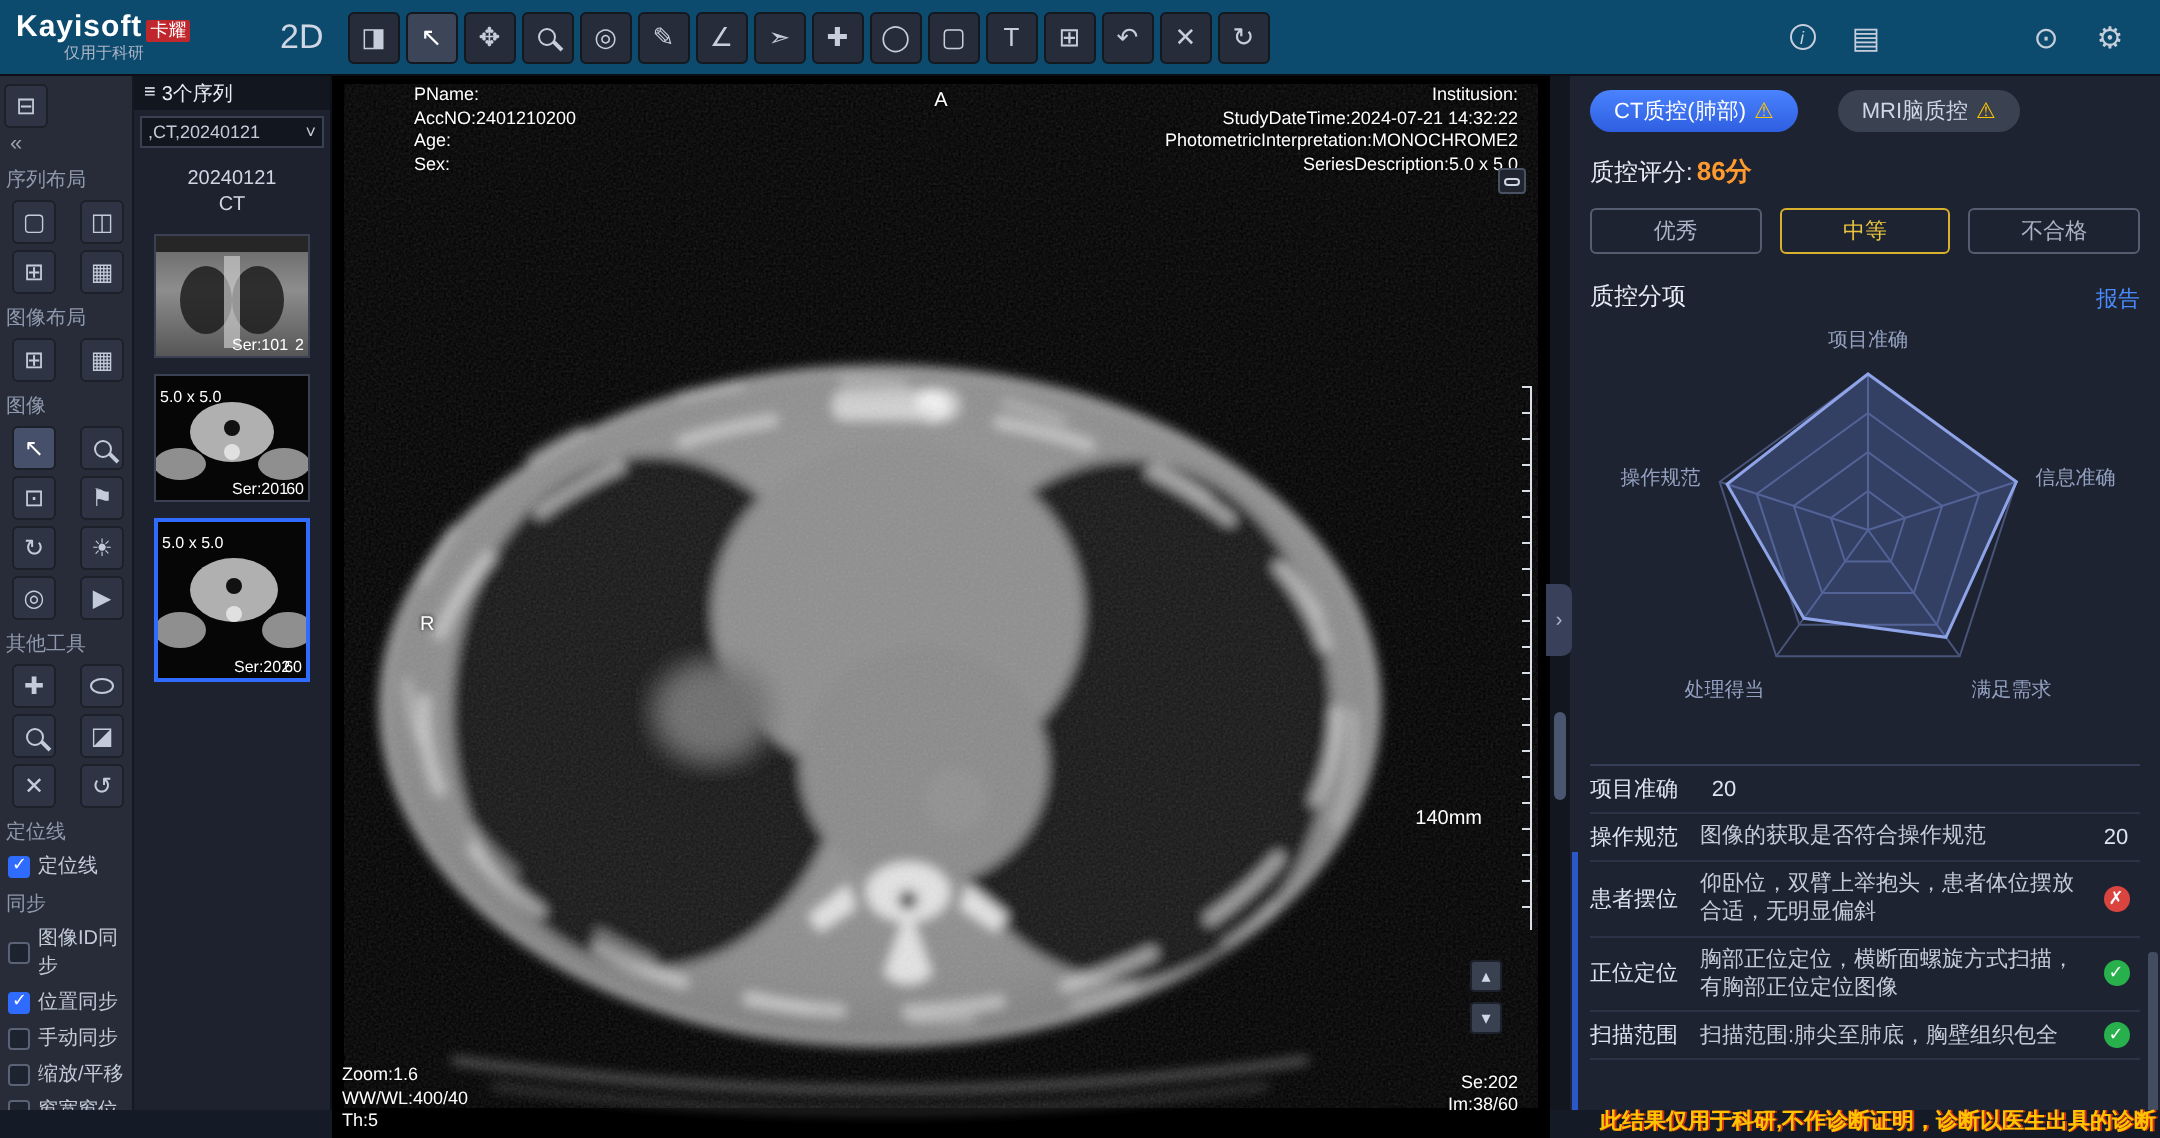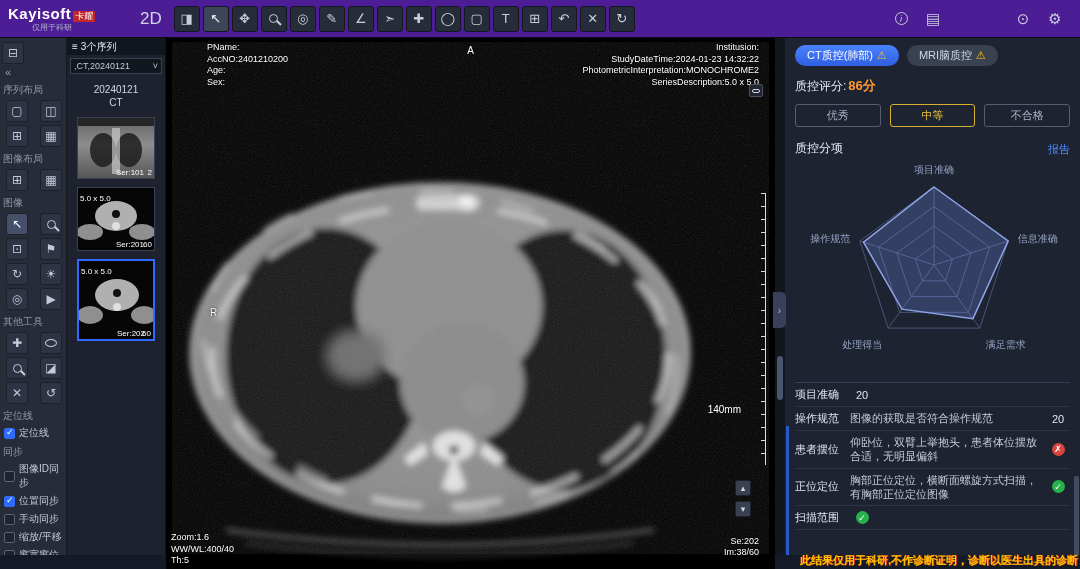--- a/index.html
+++ b/index.html
@@ -5,21 +5,21 @@
   * { box-sizing: border-box; margin: 0; padding: 0; }
   html,body { width:1080px; height:569px; }
   body {
     position: relative; overflow: hidden; background:#000;
     font-family:"Liberation Sans","DejaVu Sans",sans-serif;
     color:#d7dce6; -webkit-font-smoothing:antialiased;
   }
   button { font-family:inherit; cursor:pointer; }
 
   
-  .topbar{position:absolute;top:0;left:0;right:0;height:38px;background:#4c1d95;
+  .topbar{position:absolute;top:0;left:0;right:0;height:38px;background:#0c4a6e;
     border-bottom:1px solid #0c0f16;display:flex;align-items:center;z-index:6;padding:0 8px;}
   .brand{line-height:1;margin-right:10px;min-width:118px;}
   .brand-row{display:flex;align-items:baseline;gap:2px;}
   .brand-main{font-size:15px;font-weight:bold;color:#fff;letter-spacing:.5px;}
   .brand-cn{font-size:9px;color:#fff;background:#c0272d;padding:1px 2px;border-radius:1px;}
   .brand-sub{font-size:8px;color:#aeb6c6;margin-top:2px;padding-left:24px;}
   .mode-label{font-size:17px;color:#cfd6e4;margin:0 12px 0 4px;}
   .tb-tools{display:flex;gap:3px;align-items:center;}
   .tool-btn{width:26px;height:26px;background:#262c3a;border:1px solid #14181f;border-radius:3px;
     color:#c7cedb;display:flex;align-items:center;justify-content:center;font-size:13px;padding:0;}
@@ -92,21 +92,21 @@
   
   .viewport-scrollbar{position:absolute;left:775px;top:38px;width:10px;bottom:14px;background:#12161f;z-index:3;}
   .vs-handle{position:absolute;left:2px;width:6px;top:318px;height:44px;background:#4a5570;border-radius:3px;}
   .collapse-tab{position:absolute;left:773px;top:292px;width:13px;height:36px;background:#39415a;
     border:none;border-radius:0 5px 5px 0;color:#aab6d0;font-size:10px;display:flex;
     align-items:center;justify-content:center;z-index:5;padding:0;}
 
   
   .qc-panel{position:absolute;left:785px;top:38px;right:0;bottom:14px;background:#1d2331;
     padding:7px 10px 0;overflow:hidden;z-index:3;}
-  .qc-tabs{display:flex;gap:8px;}
+  .qc-tabs{display:flex;gap:20px;}
   .qc-tab{height:21px;border:none;border-radius:11px;padding:0 12px;font-size:11px;display:flex;
     align-items:center;gap:4px;background:#3a4150;color:#cfd6e4;}
   .qc-tab.active{background:linear-gradient(#4a82ff,#2e5fe0);color:#fff;}
   .warn{color:#ffc400;font-size:11px;}
   .qc-score{margin-top:11px;font-size:12px;color:#e6ebf4;}
   .qc-score .score{color:#ff9a2e;font-weight:bold;font-size:13px;margin-left:2px;}
   .qc-grades{display:flex;gap:9px;margin-top:9px;justify-content:space-between;}
   .grade-btn{flex:1;height:23px;border:1px solid #555d70;border-radius:3px;color:#aab2c4;
     font-size:11px;background:transparent;display:flex;align-items:center;justify-content:center;}
   .grade-btn.active{border-color:#d8b02e;color:#ecc53e;}
@@ -367,21 +367,21 @@
   </svg>
 
   <div class="ov ov-tl">
     <div>PName:</div>
     <div>AccNO:2401210200</div>
     <div>Age:</div>
     <div>Sex:</div>
   </div>
   <div class="ov ov-tr">
     <div>Institusion:</div>
-    <div>StudyDateTime:2024-01-23 14:32:22</div>
+    <div>StudyDateTime:2024-07-21 14:32:22</div>
     <div>PhotometricInterpretation:MONOCHROME2</div>
     <div>SeriesDescription:5.0 x 5.0</div>
   </div>
   <button class="link-btn">
       <span class="link-icon"></span>
     </button>
   <div class="ov orient-a">A</div>
   <div class="ov orient-r">R</div>
   <div class="ov ov-bl">
     <div>Zoom:1.6</div>
@@ -469,20 +469,21 @@
     </div>
     <div class="qc-row">
       <span class="qc-name">正位定位</span>
       <span class="qc-desc">胸部正位定位，横断面螺旋方式扫描，有胸部正位定位图像</span>
       <span class="qc-score-cell">
           <span class="status ok">✓</span>
         </span>
     </div>
     <div class="qc-row">
       <span class="qc-name">扫描范围</span>
+      <span class="qc-desc">扫描范围:肺尖至肺底，胸壁组织包全</span>
       <span class="qc-score-cell">
           <span class="status ok">✓</span>
         </span>
     </div>
   </div>
 
   <div class="sub-scroll"></div>
   <div class="qc-scrollbar"></div>
 </aside>
 

